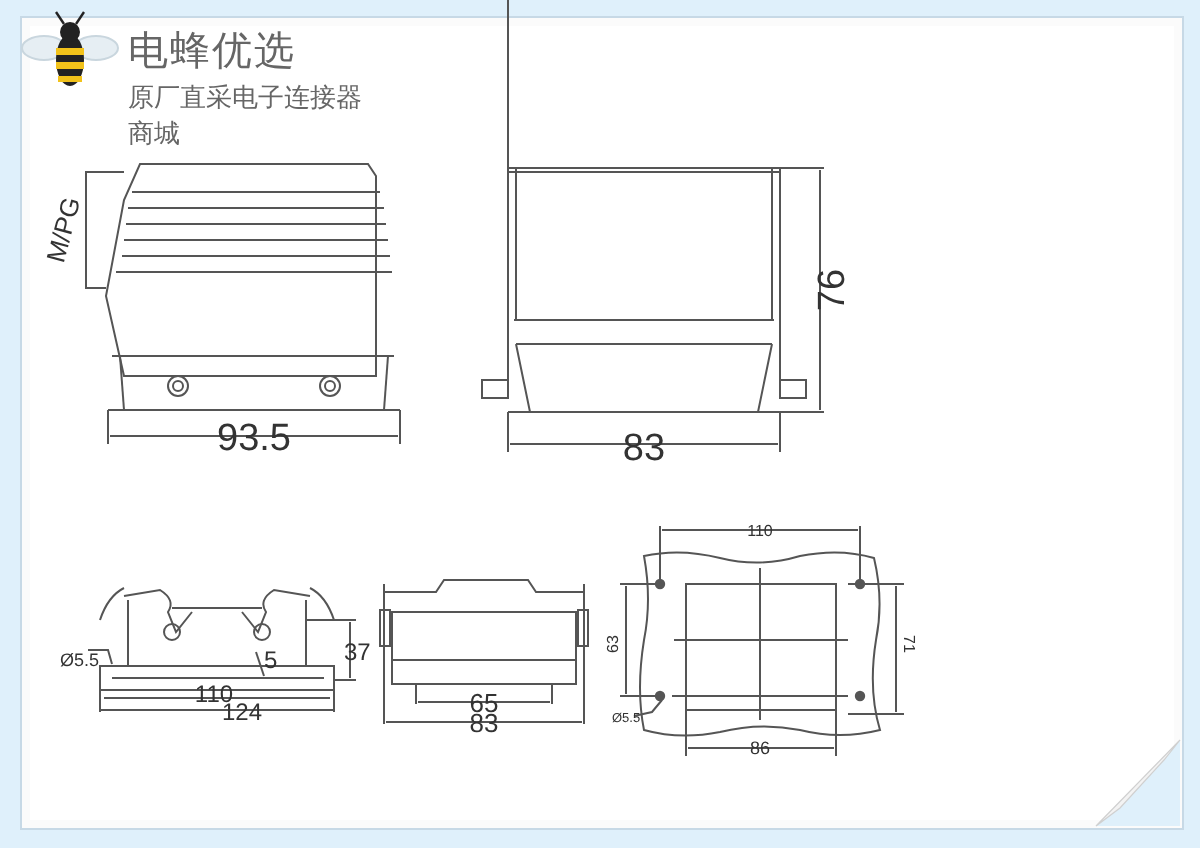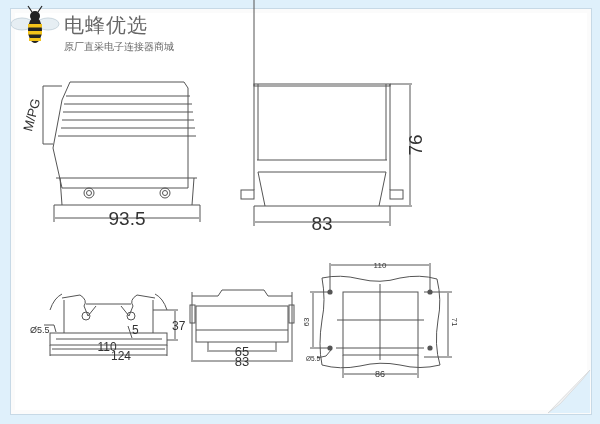--- a/index.html
+++ b/index.html
@@ -1,21 +1,21 @@
 <!DOCTYPE html>
 <html><head>
 <meta charset="utf-8">
 <style>
   html,body{margin:0;padding:0;}
   body{width:600px;height:424px;background:#dff0fb;position:relative;overflow:hidden;font-family:"Liberation Sans",sans-serif;}
   .panel{position:absolute;left:10px;top:8px;width:580px;height:405px;background:#fff;border:1px solid #c7d9e6;box-shadow:inset 0 0 0 4px #fbfbfb;}
   .peel{position:absolute;left:0;top:0;width:600px;height:424px;pointer-events:none;}
   .logo{position:absolute;left:10px;top:4px;width:180px;height:46px;}
   .brand-title{position:absolute;left:54px;top:8px;font-size:20px;color:#666;letter-spacing:1px;font-family:"DejaVu Sans",sans-serif;}
-  .brand-sub{position:absolute;left:54px;top:36px;font-size:10px;color:#666;font-family:"DejaVu Sans",sans-serif;}
+  .brand-sub{position:absolute;left:54px;top:36px;font-size:13px;color:#666;font-family:"DejaVu Sans",sans-serif;}
   svg.draw{position:absolute;left:0;top:0;}
   .dim{font-family:"Liberation Sans",sans-serif;fill:#333;}
 </style>
 </head>
 <body>
 
 <div class="panel"></div>
 
 <svg class="peel" width="600" height="424" viewBox="0 0 600 424">
   <polygon points="590,370 590,413 548,413" fill="#dff0fb"></polygon>

